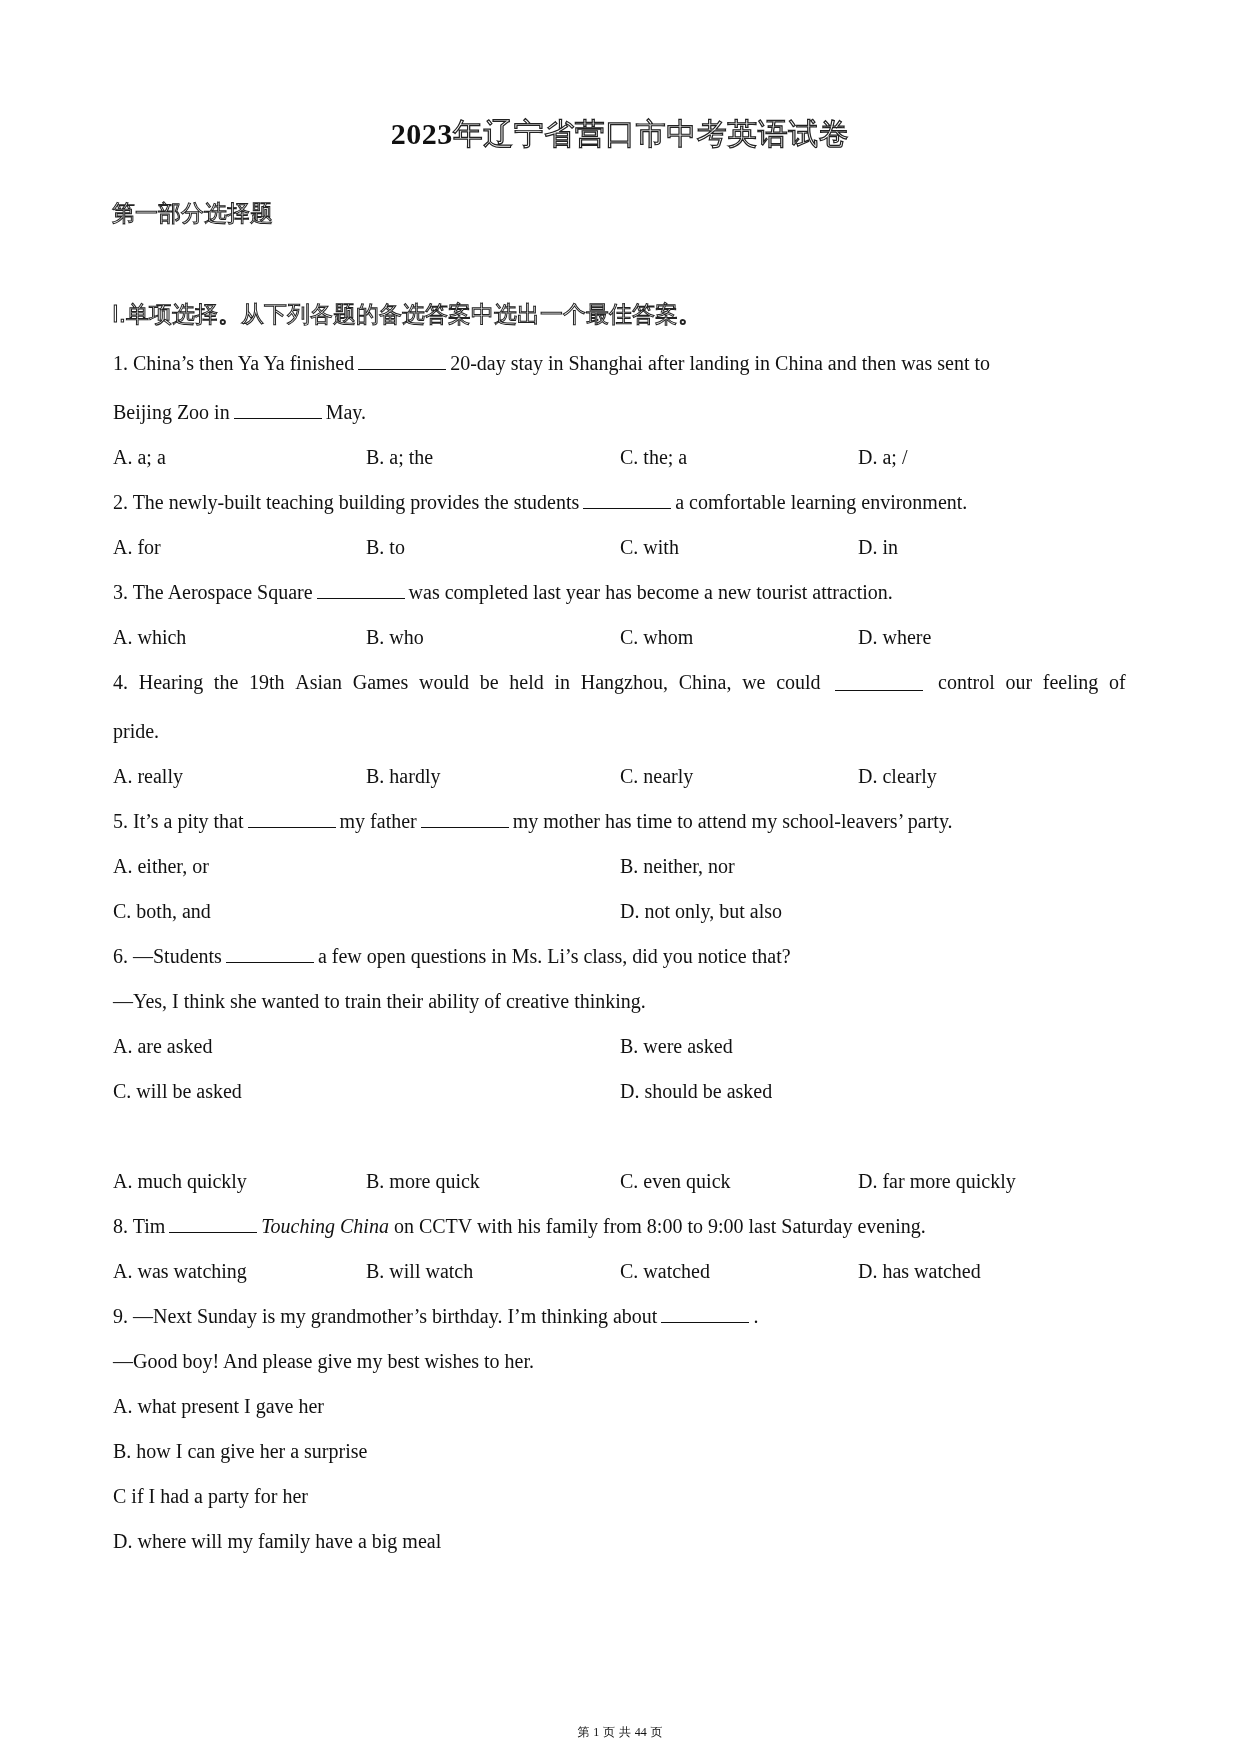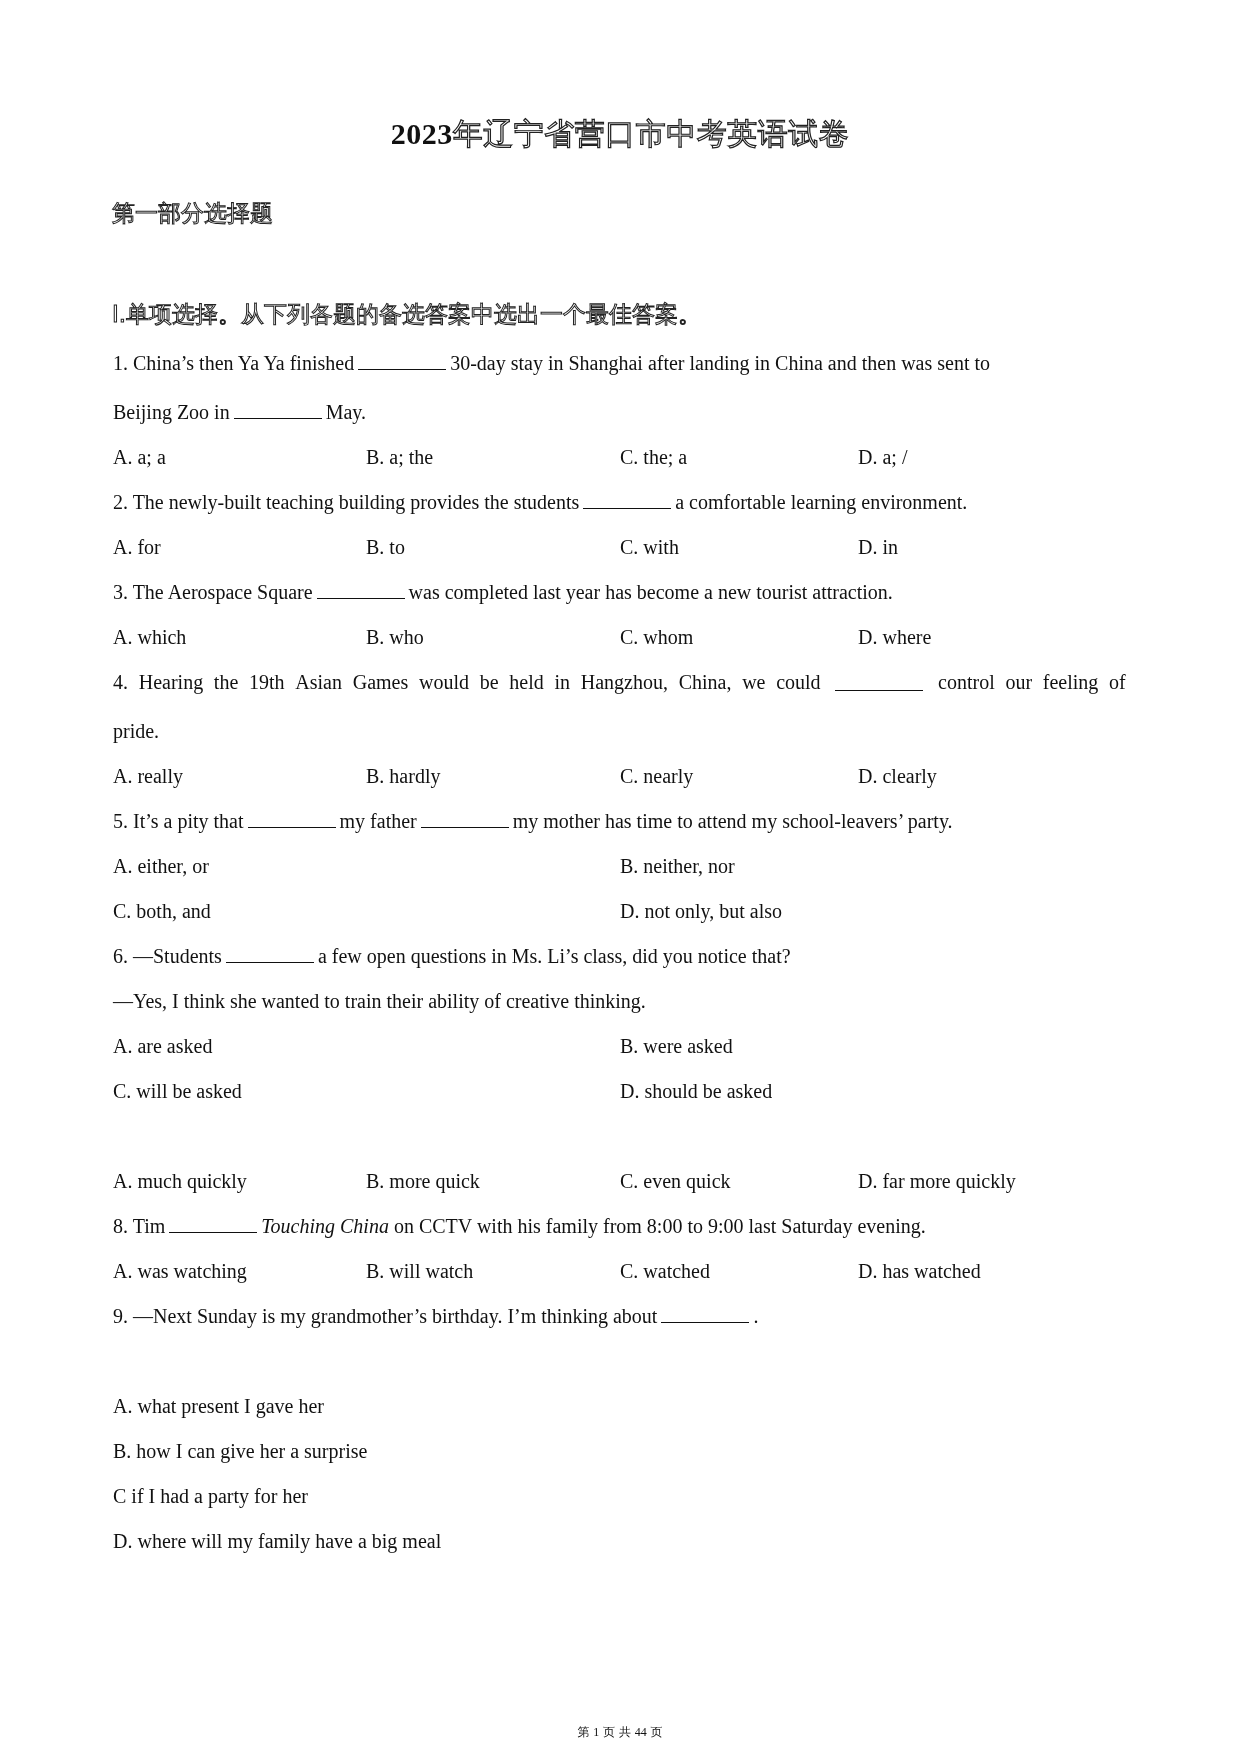--- a/index.html
+++ b/index.html
@@ -36,21 +36,21 @@
 
   <div class="title">
     <span>2023</span><span class="cn">年辽宁省营口市中考英语试卷</span>
   </div>
 
   <div class="section" style="top:198px;">第一部分选择题</div>
   <div class="section" style="top:299px;">Ⅰ.单项选择。从下列各题的备选答案中选出一个最佳答案。</div>
 
   <div class="line" style="top:352px;">
     <span>1.</span>
-    <span>China’s then Ya Ya finished</span><span class="blank"></span><span>30-day stay in Shanghai after landing in China and then was sent to</span>
+    <span>China’s then Ya Ya finished</span><span class="blank"></span><span>20-day stay in Shanghai after landing in China and then was sent to</span>
   </div>
   <div class="line" style="top:401px;">
     <span>Beijing Zoo in</span><span class="blank"></span><span>May.</span>
   </div>
   <div class="opts o4" style="top:446px;">
     <span>A. a; a</span>
     <span>B. a; the</span>
     <span>C. the; a</span>
     <span>D. a; /</span>
   </div>
@@ -149,20 +149,21 @@
     <span>A. was watching</span>
     <span>B. will watch</span>
     <span>C. watched</span>
     <span>D. has watched</span>
   </div>
 
   <div class="line" style="top:1305px;">
     <span>9.</span>
     <span>—Next Sunday is my grandmother’s birthday. I’m thinking about</span><span class="blank"></span><span>.</span>
   </div>
+  <div class="line" style="top:1350px;">—Good boy! And please give my best wishes to her.</div>
   <div class="line" style="top:1395px;">A. what present I gave her</div>
   <div class="line" style="top:1440px;">B. how I can give her a surprise</div>
   <div class="line" style="top:1485px;">C if I had a party for her</div>
   <div class="line" style="top:1530px;">D. where will my family have a big meal</div>
 
   <div class="footer">
     <span>第</span>
     <span class="num">1</span>
     <span>页 共</span>
     <span class="num">44</span>

